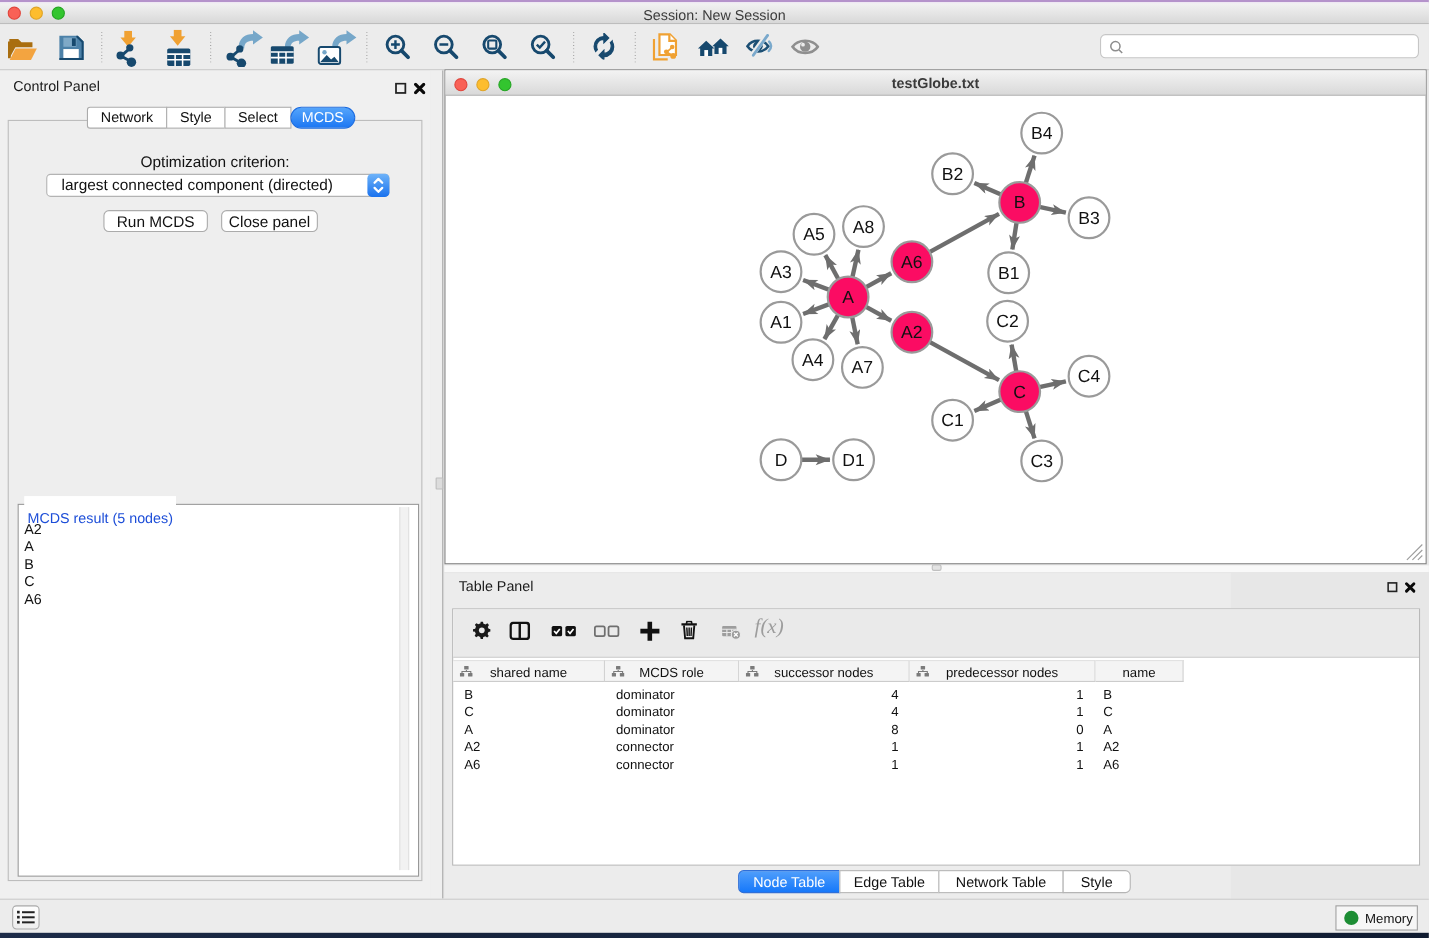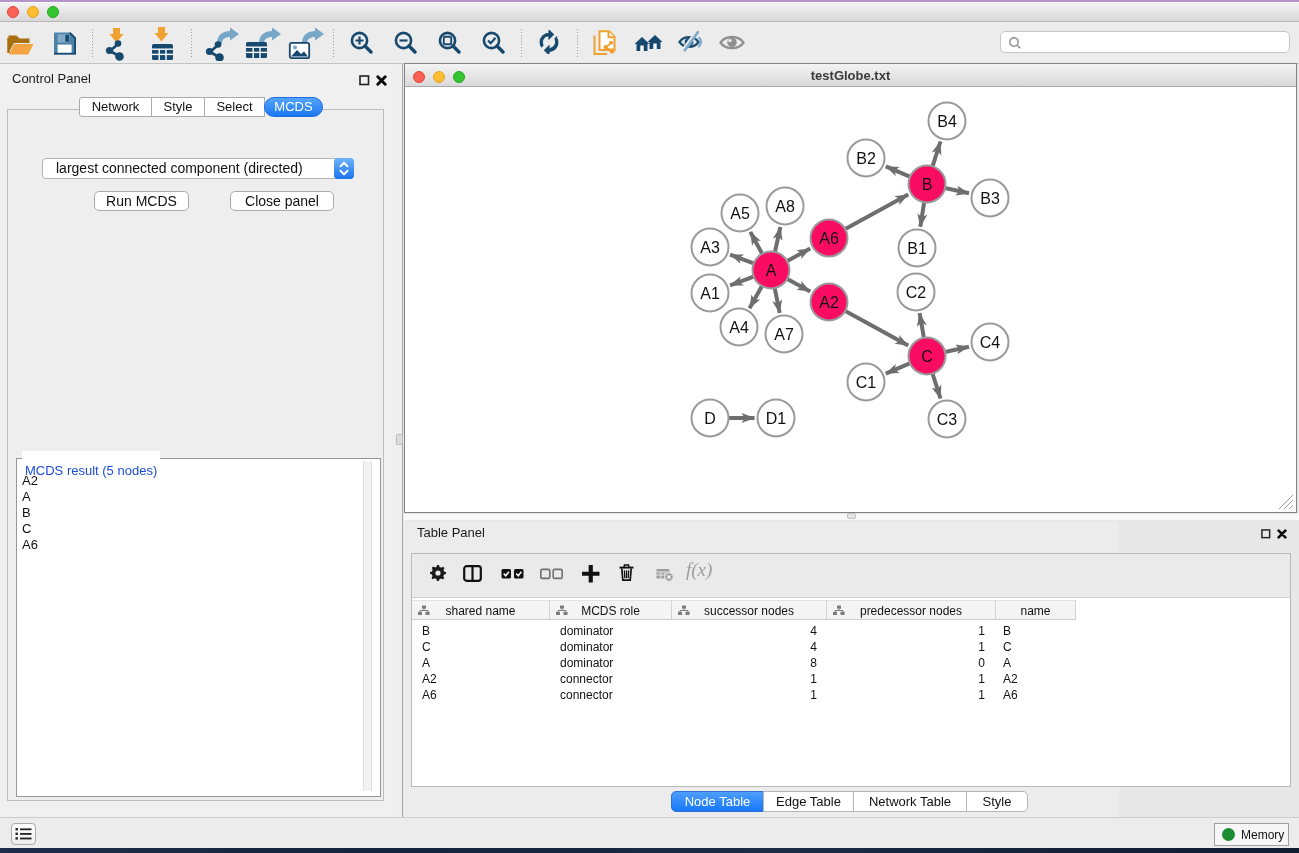--- a/index.html
+++ b/index.html
@@ -76,20 +76,21 @@
 svg text { font-family:"Liberation Sans",sans-serif; }
 </style>
 </head>
 <body>
 <div class="abs" id="deskTop"></div>
 
 <div class="abs" id="titlebar">
   <div class="tl" style="left:7px;background:#f96156;border:0.5px solid #e1453c;"></div>
   <div class="tl" style="left:27px;background:#fdbd2e;border:0.5px solid #e0a427;"></div>
   <div class="tl" style="left:47px;background:#33c52f;border:0.5px solid #24a523;"></div>
+  <div class="ttl">Session: New Session</div>
 </div>
 
 <div class="abs" id="toolbar">
   <div class="sep" style="left:92px"></div>
   <div class="sep" style="left:191px"></div>
   <div class="sep" style="left:333px"></div>
   <div class="sep" style="left:521px"></div>
   <div class="sep" style="left:577px"></div>
   <div id="searchbox">
     <svg width="16" height="16" style="position:absolute;left:6px;top:3px" viewBox="0 0 16 16">
@@ -245,30 +246,31 @@
       </svg></div>
   <div class="wbtn" style="left:376px"><svg width="11" height="11" viewBox="0 0 11 11">
         <path d="M1.8 1.8 L9.2 9.2 M9.2 1.8 L1.8 9.2" stroke="#0a0a0a" stroke-width="2.9" stroke-linecap="round"></path>
       </svg></div>
   <div id="cpBody"></div>
   <div class="cptab" style="left:79px;width:73px;border-radius:3px 0 0 3px;">Network</div>
   <div class="cptab" style="left:151px;width:54px;">Style</div>
   <div class="cptab" style="left:204px;width:61px;">Select</div>
   <div class="cptab" style="left:264px;width:59px;background:linear-gradient(#55a5fb,#1c77f3);color:#fff;border-color:#1c6ce0;border-radius:10px;">MCDS</div>
   <div class="abs" style="left:7px;top:45px;width:377px;height:692px;pointer-events:none;">
+    <div id="optLbl">Optimization criterion:</div>
     <div id="combo">largest connected component (directed)
       <div id="comboBtn">
         <svg width="20" height="21" viewBox="0 0 20 21">
           <path d="M6.5 8.2 L10 4.6 L13.5 8.2" fill="none" stroke="#fff" stroke-width="2" stroke-linecap="round" stroke-linejoin="round"></path>
           <path d="M6.5 12.8 L10 16.4 L13.5 12.8" fill="none" stroke="#fff" stroke-width="2" stroke-linecap="round" stroke-linejoin="round"></path>
         </svg>
       </div>
     </div>
     <div class="btn" style="left:87px;width:95px;">Run MCDS</div>
-    <div class="btn" style="left:194px;width:104px;margin-left:29px;">Close panel</div>
+    <div class="btn" style="left:194px;width:88px;">Close panel</div>
     <div id="grpBox">
       <div id="grpLbl">MCDS result (5 nodes)</div>
       <div id="grpSb"></div>
       <div id="grpList">A2<br>A<br>B<br>C<br>A6</div>
     </div>
   </div>
 </div>
 
 <div class="abs" id="desk"></div>
 <div class="abs" style="left:391px;top:64px;width:12px;height:753px;background:#efefef;border-right:1px solid #a9a9a9;"></div>

